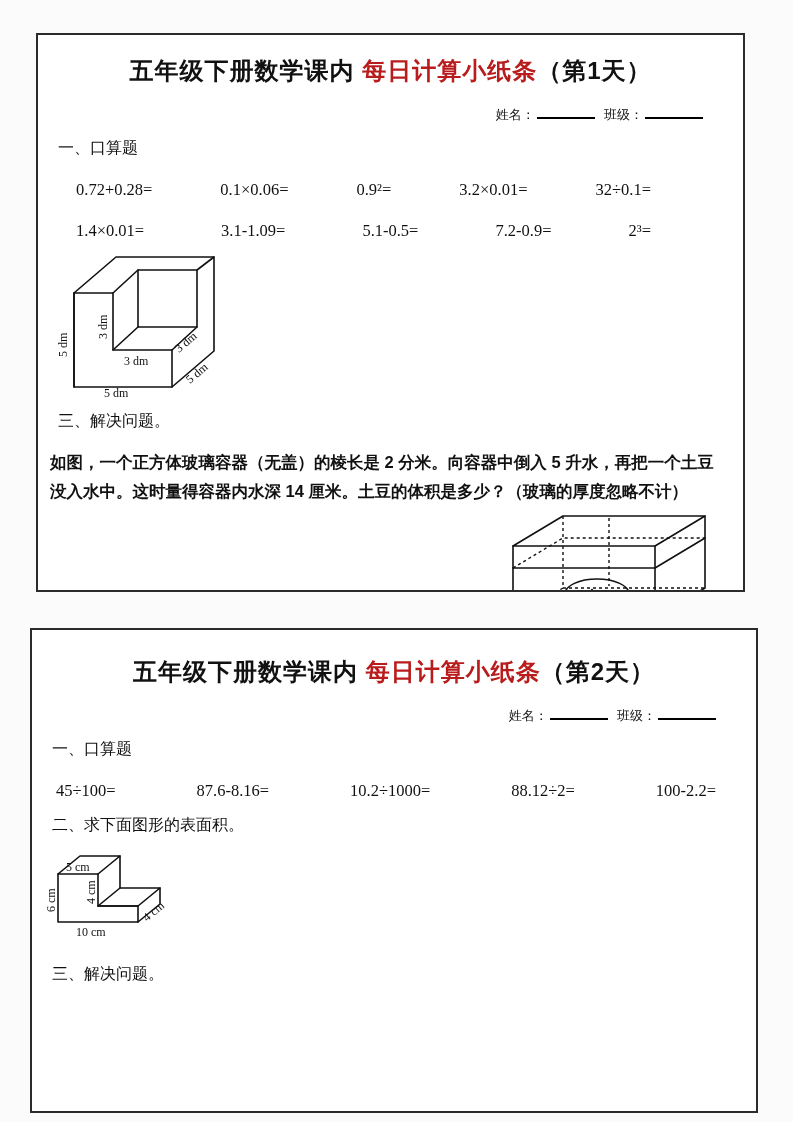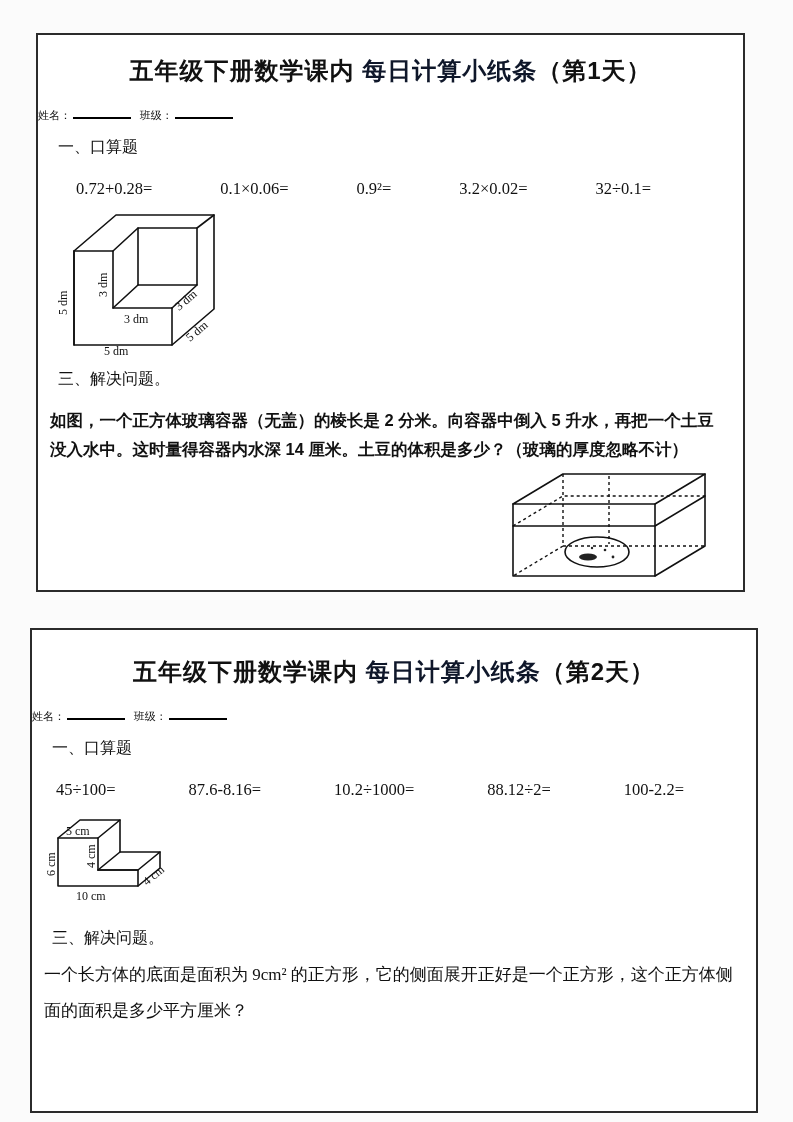--- a/index.html
+++ b/index.html
@@ -2,26 +2,26 @@
 <html><head>
 <meta charset="utf-8">
 <style>
   html,body{margin:0;padding:0;background:#fbfbfb;}
   body{width:793px;height:1122px;font-family:"Liberation Serif","DejaVu Serif",serif;color:#111;position:relative;}
   .sheet{background:#fff;border:2px solid #2b2b2b;box-sizing:border-box;position:absolute;overflow:hidden;}
   #sheet1{left:36px;top:33px;width:709px;height:559px;}
   #sheet2{left:30px;top:628px;width:728px;height:485px;}
   .title{text-align:center;font-family:"Liberation Sans","DejaVu Sans",sans-serif;font-weight:bold;font-size:24px;margin-top:20px;letter-spacing:1px;}
   #sheet2 .title{margin-top:26px;}
-  .title .red{color:#0f172a;}
-  .nameline{font-size:11px;margin-top:16px;padding-right:34px;}
+  .title .red{color:#b91c1c;}
+  .nameline{text-align:right;font-size:13px;margin-top:16px;padding-right:34px;}
   .blank{display:inline-block;width:58px;border-bottom:2px solid #000;height:14px;margin:0 6px 0 2px;}
   .secline{font-size:16px;margin:14px 0 0 20px;}
   .calcrow{display:flex;justify-content:space-between;font-size:16.5px;margin-top:21px;padding:0 92px 0 38px;align-items:center;}
-  #sheet2 .calcrow{padding:0 72px 0 24px;}
+  #sheet2 .calcrow{padding:0 40px 0 24px;}
   .fig{margin:6px 0 0 14px;}
   .figlabel{font-size:12px;font-family:"Liberation Serif",serif;fill:#111;}
   .prob1{font-family:"Liberation Sans","DejaVu Sans",sans-serif;font-weight:bold;font-size:16.5px;line-height:1.75;margin:16px 14px 12px 12px;}
   .prob2{font-size:17px;line-height:2.1;margin:8px 14px 0 12px;}
   .figright{text-align:right;padding-right:18px;margin-top:-12px;}
   svg{vertical-align:top;}
   .ln{stroke:#111;stroke-width:1.6;fill:none;stroke-linejoin:round;stroke-linecap:round;}
   .dash{stroke:#111;stroke-width:1.4;fill:none;stroke-dasharray:3 3;}
 </style>
 </head>
@@ -35,22 +35,29 @@
     <span>姓名：</span><span class="blank"></span>
     <span>班级：</span><span class="blank"></span>
   </div>
 
   <div class="secline">一、口算题</div>
 
   <div class="calcrow">
     <span>0.72+0.28=</span>
     <span>0.1×0.06=</span>
     <span>0.9²=</span>
-    <span>3.2×0.02=</span>
+    <span>3.2×0.01=</span>
     <span>32÷0.1=</span>
+  </div>
+  <div class="calcrow">
+    <span>1.4×0.01=</span>
+    <span>3.1-1.09=</span>
+    <span>5.1-0.5=</span>
+    <span>7.2-0.9=</span>
+    <span>2³=</span>
   </div>
 
 
   <div class="fig">
     <svg width="215" height="150" viewBox="0 0 215 150">
 
       <path class="ln" d="M22,46 L64,10 L162,10 L162,104 L120,140 L22,140 Z"></path>
       <path class="ln" d="M22,46 L22,140"></path>
       <path class="ln" d="M120,140 L120,103"></path>
 
@@ -114,20 +121,21 @@
   <div class="secline">一、口算题</div>
 
   <div class="calcrow">
     <span>45÷100=</span>
     <span>87.6-8.16=</span>
     <span>10.2÷1000=</span>
     <span>88.12÷2=</span>
     <span>100-2.2=</span>
   </div>
 
+  <div class="secline">二、求下面图形的表面积。</div>
 
   <div class="fig">
     <svg width="150" height="108" viewBox="0 0 150 108">
 
       <path class="ln" d="M12,32 L52,32 L52,64 L92,64 L92,80 L12,80 Z"></path>
 
       <path class="ln" d="M12,32 L34,14 L74,14 L52,32"></path>
 
       <path class="ln" d="M74,14 L74,46 L52,64"></path>
 
@@ -138,14 +146,13 @@
       <text class="figlabel" x="20" y="29">5 cm</text>
       <text class="figlabel" transform="translate(9,70) rotate(-90)">6 cm</text>
       <text class="figlabel" transform="translate(49,62) rotate(-90)">4 cm</text>
       <text class="figlabel" x="30" y="94">10 cm</text>
       <text class="figlabel" transform="translate(101,80) rotate(-40)">4 cm</text>
     </svg>
   </div>
 
   <div class="secline">三、解决问题。</div>
 
-  <div class="prob2">一个长方体的底面是面积为 9cm² 的正方形，它的侧面展开正好是一个正方形，这个正方体侧面的面积是多少平方厘米？</div>
 </div>
 
 </body></html>

